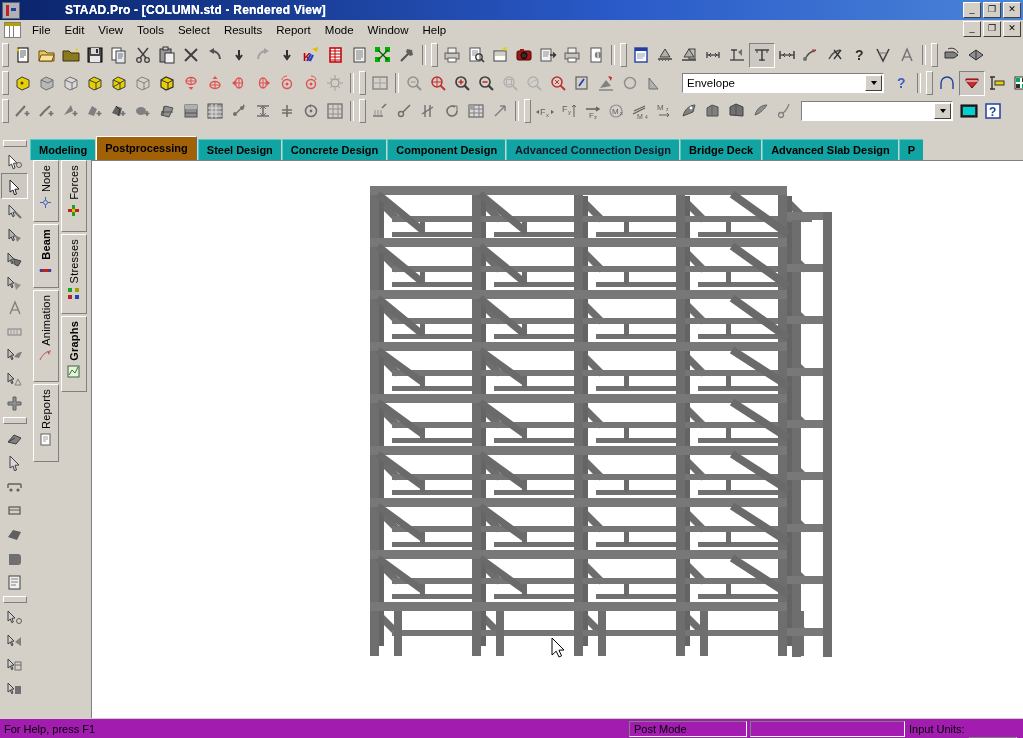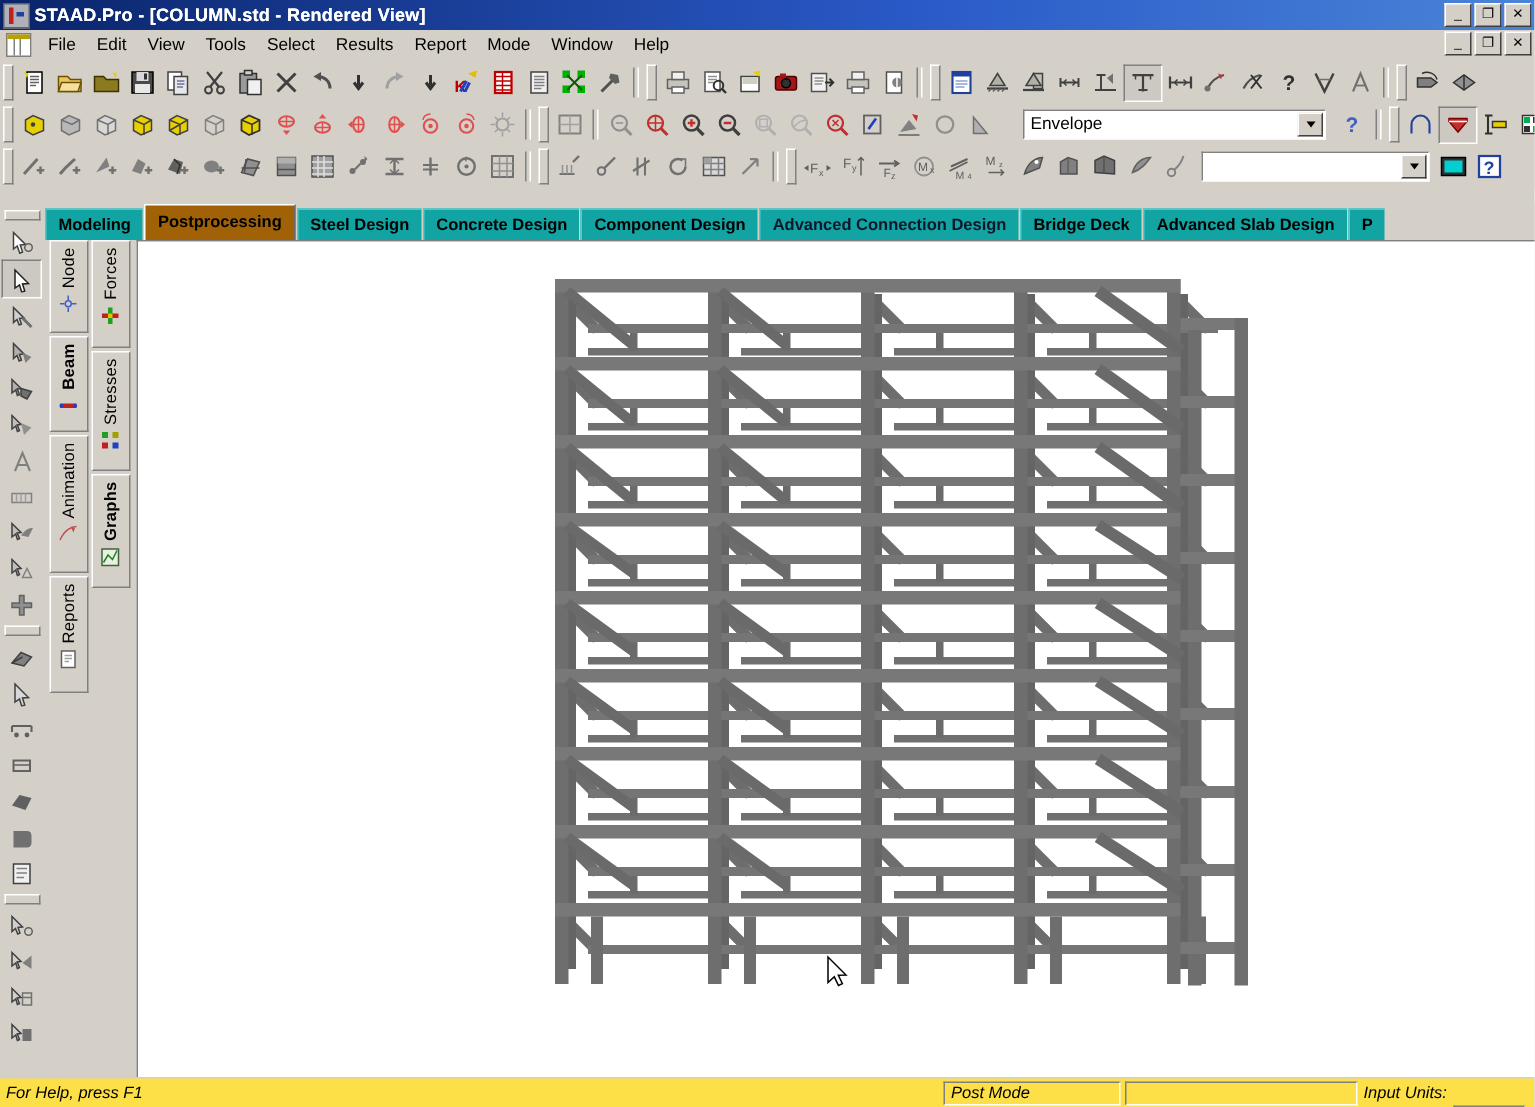--- a/index.html
+++ b/index.html
@@ -10,21 +10,21 @@
     font-family:"Liberation Sans", sans-serif;
     font-size:11px;
     -webkit-font-smoothing:none;
   }
   .app{position:relative;width:1023px;height:738px;background:#d4d0c8;}
 
   
   .titlebar{
     position:absolute;left:0;top:0;width:1023px;height:20px;
     background:linear-gradient(to right,#0a246a 0%,#2a5ac8 60%,#4a84d8 100%);
-    display:flex;align-items:center;
+    display:flex;align-items:center;gap:42px;
   }
   .title-icon{
     width:16px;height:15px;margin:0 3px 0 2px;flex:0 0 auto;
     background:#b0b0b8;border:1px solid #606068;position:relative;overflow:hidden;
   }
   .title-icon::before{
     content:"";position:absolute;left:3px;top:2px;width:3px;height:11px;background:#c02020;
   }
   .title-icon::after{
     content:"";position:absolute;left:8px;top:5px;width:5px;height:3px;background:#2040a0;
@@ -169,22 +169,22 @@
   
   .canvas{
     position:absolute;left:91px;top:160px;width:932px;height:557px;
     background:#fff;border-left:1px solid #808080;border-top:1px solid #808080;
     overflow:hidden;
   }
   .canvas svg{display:block;}
 
   
   .statusbar{
-    position:absolute;left:0;top:719px;width:1023px;height:19px;background:#fde047;
-    display:flex;align-items:center;font-style:italic;
+    position:absolute;left:0;top:719px;width:1023px;height:19px;background:#a21caf;
+    display:flex;align-items:center;
   }
   .sb-pane{
     height:16px;line-height:15px;box-sizing:border-box;
     border-top:1px solid #808080;border-left:1px solid #808080;
     border-right:1px solid #fff;border-bottom:1px solid #fff;
     font-size:11px;color:#000;padding-left:4px;white-space:nowrap;overflow:hidden;
   }
   .sb-flat{font-size:11px;color:#000;padding-left:4px;white-space:nowrap;}
   .sb-label{font-size:11px;color:#000;padding:0 4px;white-space:nowrap;}
 </style>

